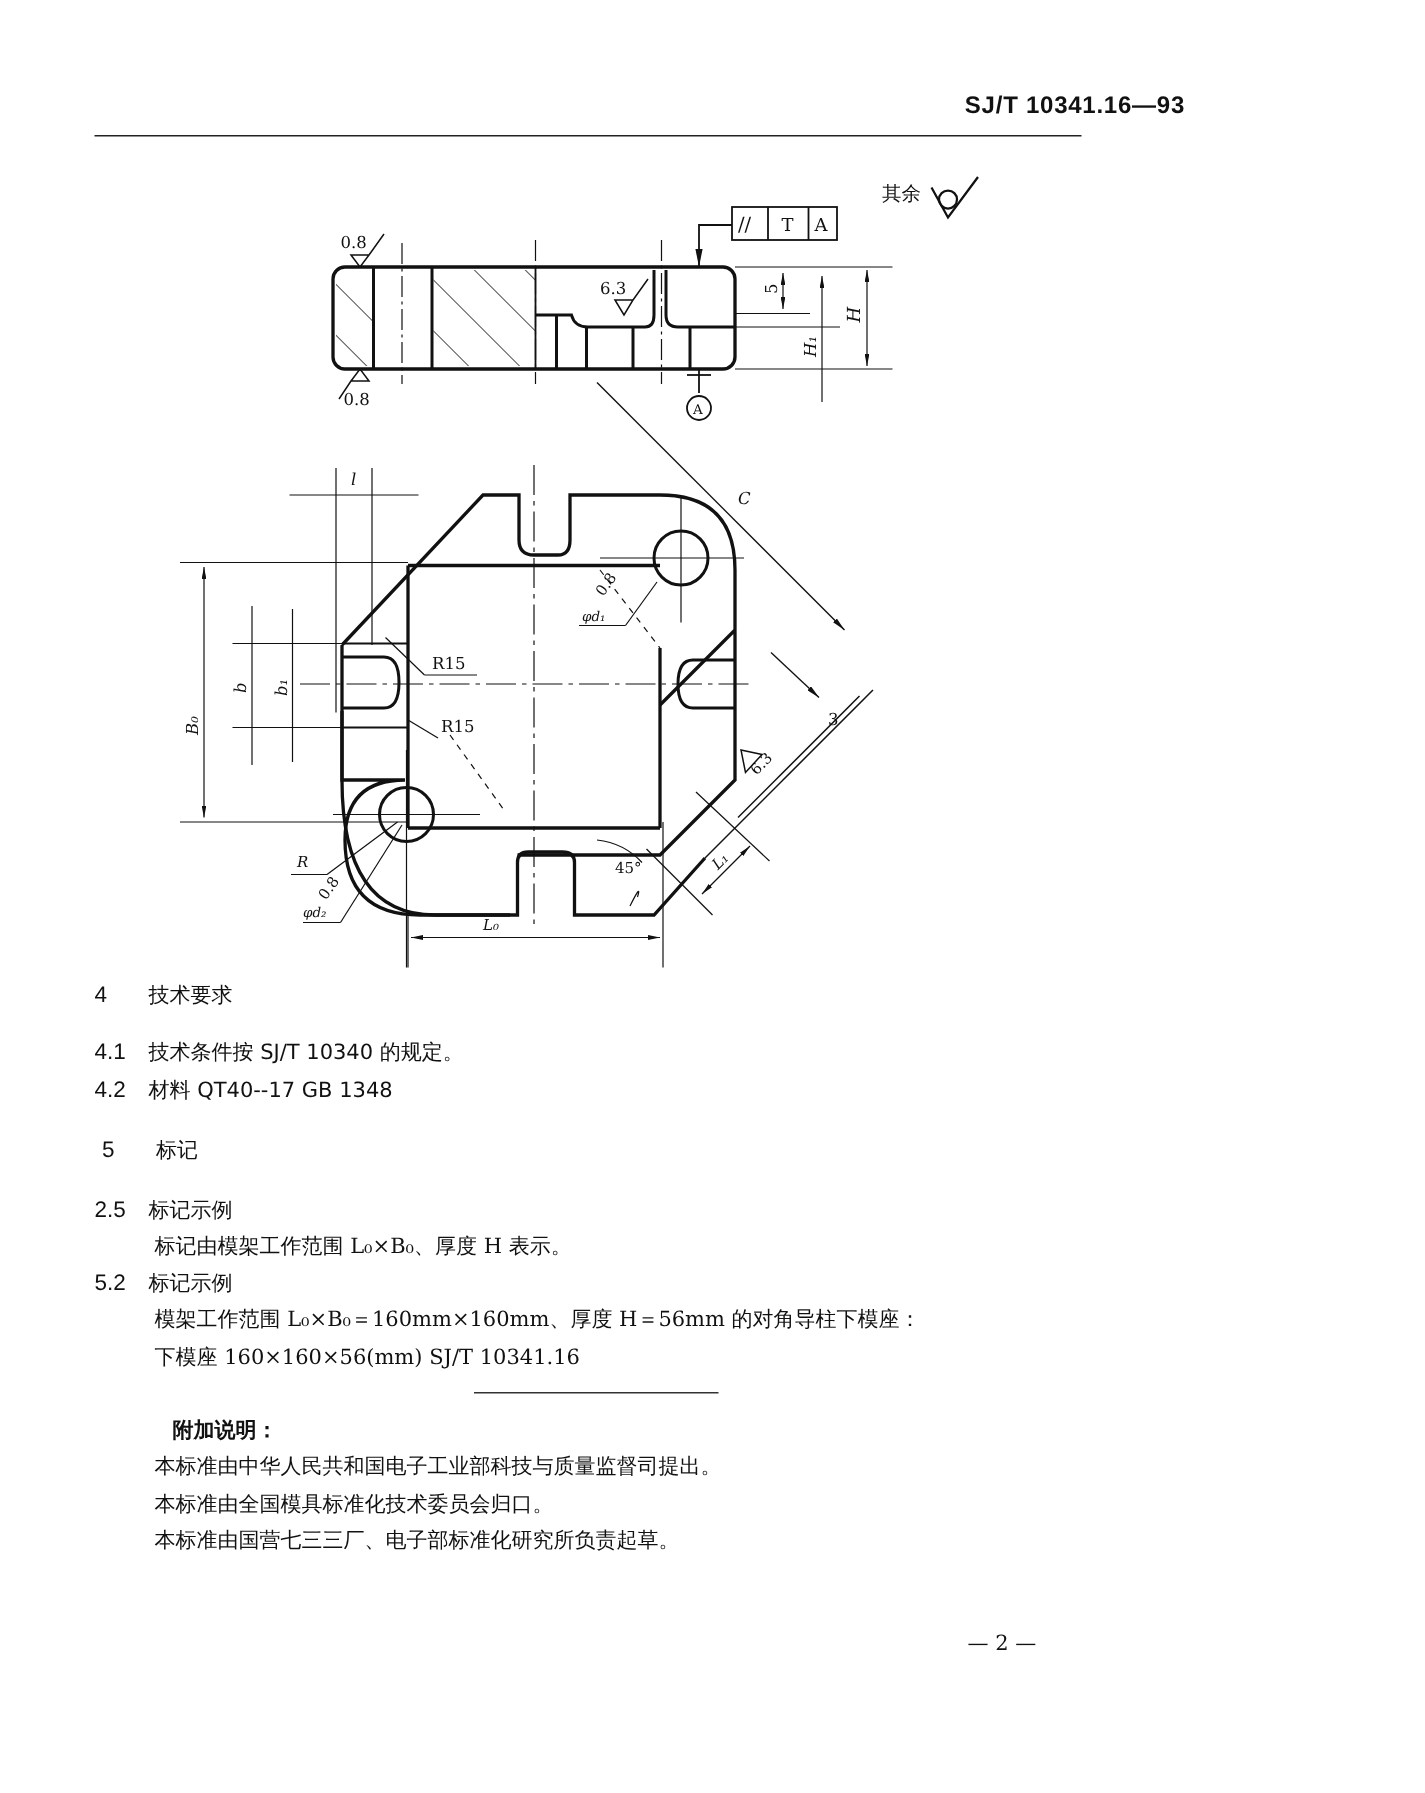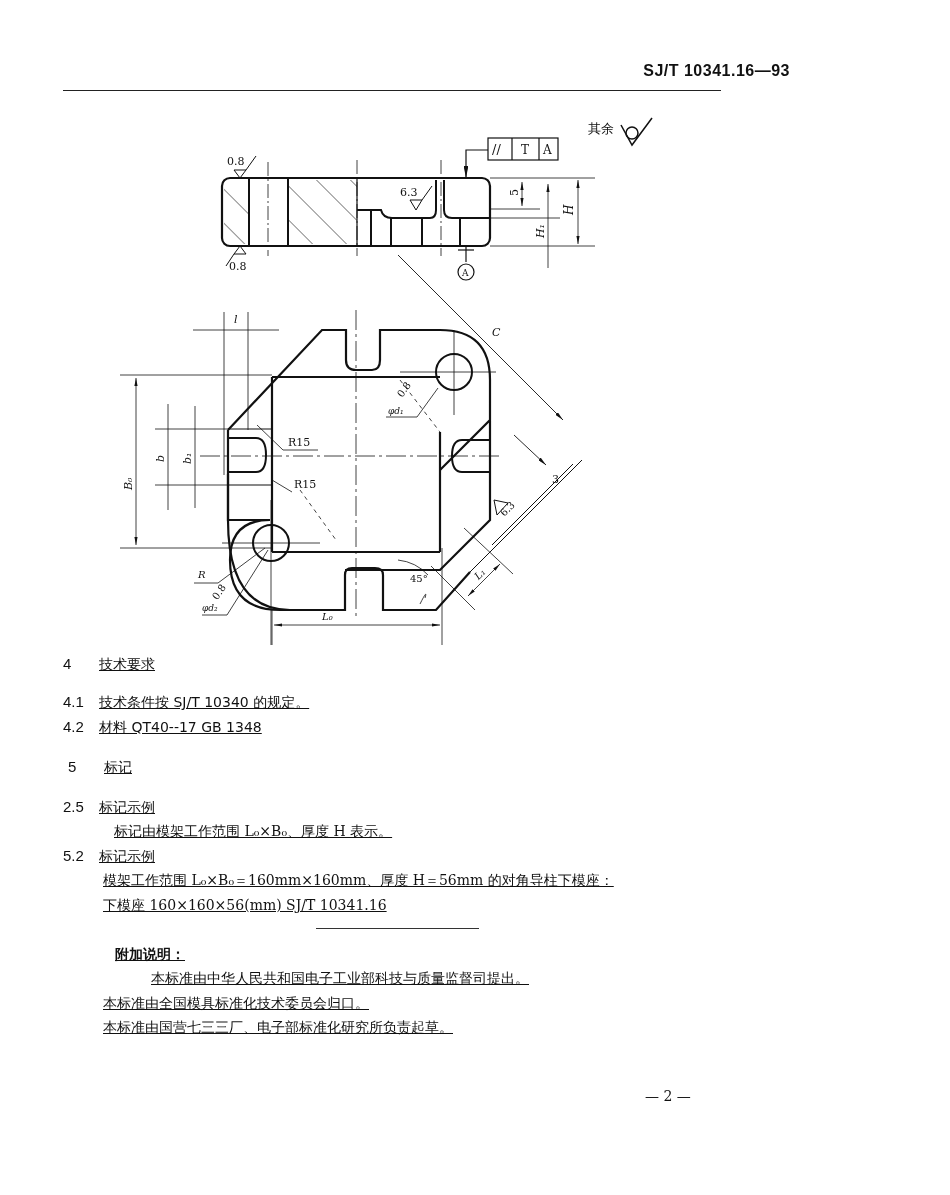--- a/index.html
+++ b/index.html
@@ -2,21 +2,21 @@
 <html><head>
 <meta charset="utf-8">
 <style>
   html, body { margin: 0; padding: 0; background: #ffffff; }
   body { width: 950px; height: 1195px; position: relative; overflow: hidden;
          font-family: "DejaVu Serif", "Liberation Serif", serif; color: #111; }
   .header-title { position: absolute; top: 62px; left: 0; width: 790px; text-align: right;
          font-family: "Liberation Sans", "DejaVu Sans", sans-serif; font-size: 16px; font-weight: bold; letter-spacing: 0.5px; }
   .header-rule { position: absolute; top: 90px; left: 63px; width: 658px; height: 0; border-top: 1.6px solid #222; }
   svg.drawing { position: absolute; left: 0; top: 0; }
-  .txt { position: absolute; font-size: 14px; line-height: 20px; white-space: nowrap; text-decoration: underline; }
+  .txt { position: absolute; font-size: 14px; line-height: 20px; white-space: nowrap; }
   .sec { font-family: "DejaVu Sans", "Liberation Sans", sans-serif; }
   .num { display: inline-block; width: 36px; font-family: "Liberation Sans", "DejaVu Sans", sans-serif; font-size: 15px; }
   .indent { left: 103px; }
   .sep { position: absolute; top: 928px; left: 316px; width: 163px; border-top: 1.2px solid #333; }
   .bold { font-weight: bold; font-family: "DejaVu Sans", sans-serif; }
   .footer { position: absolute; top: 1088px; left: 645px; font-size: 14px; }
 </style>
 </head>
 <body>
 
@@ -189,27 +189,27 @@
 </div>
 <div class="txt sec" style="top:717px; left:63px;">
   <span class="num">4.2</span><span>材料 QT40--17   GB 1348</span>
 </div>
 <div class="txt sec" style="top:757px; left:68px;">
   <span class="num">5</span><span>标记</span>
 </div>
 <div class="txt sec" style="top:797px; left:63px;">
   <span class="num">2.5</span><span>标记示例</span>
 </div>
-<div class="txt indent" style="top:821px;margin-left:11px;">标记由模架工作范围 L₀×B₀、厚度 H 表示。</div>
+<div class="txt indent" style="top:821px;">标记由模架工作范围 L₀×B₀、厚度 H 表示。</div>
 <div class="txt sec" style="top:846px; left:63px;">
   <span class="num">5.2</span><span>标记示例</span>
 </div>
 <div class="txt indent" style="top:870px;">模架工作范围 L₀×B₀＝160mm×160mm、厚度 H＝56mm 的对角导柱下模座：</div>
 <div class="txt indent" style="top:895px;">下模座 160×160×56(mm)   SJ/T 10341.16</div>
 
 <div class="sep"></div>
 
 <div class="txt indent bold" style="top:944px;padding-left:12px;">附加说明：</div>
-<div class="txt indent" style="top:968px;margin-left:48px;">本标准由中华人民共和国电子工业部科技与质量监督司提出。</div>
+<div class="txt indent" style="top:968px;">本标准由中华人民共和国电子工业部科技与质量监督司提出。</div>
 <div class="txt indent" style="top:993px;">本标准由全国模具标准化技术委员会归口。</div>
 <div class="txt indent" style="top:1017px;">本标准由国营七三三厂、电子部标准化研究所负责起草。</div>
 
 <div class="footer">— 2 —</div>
 
 </body></html>

